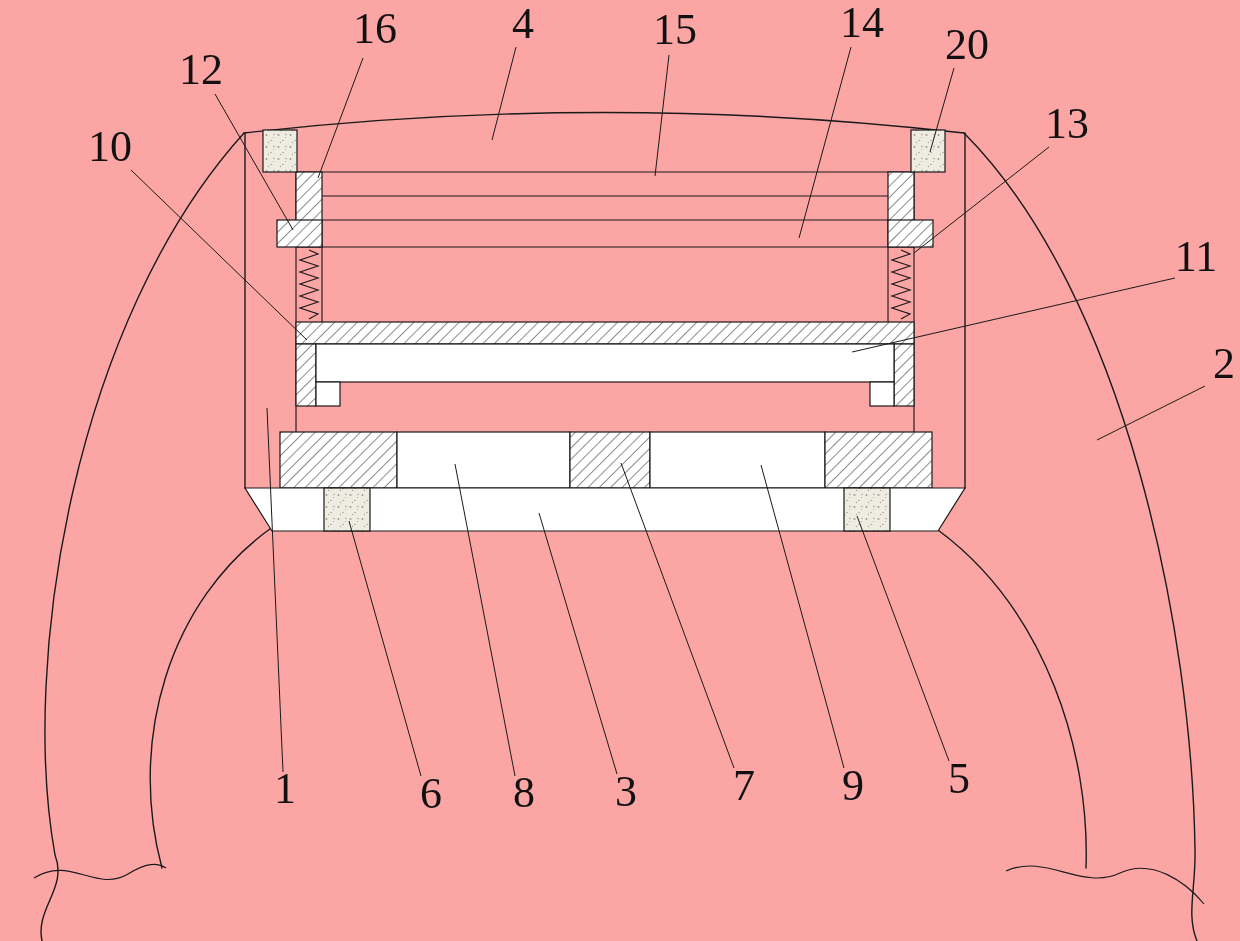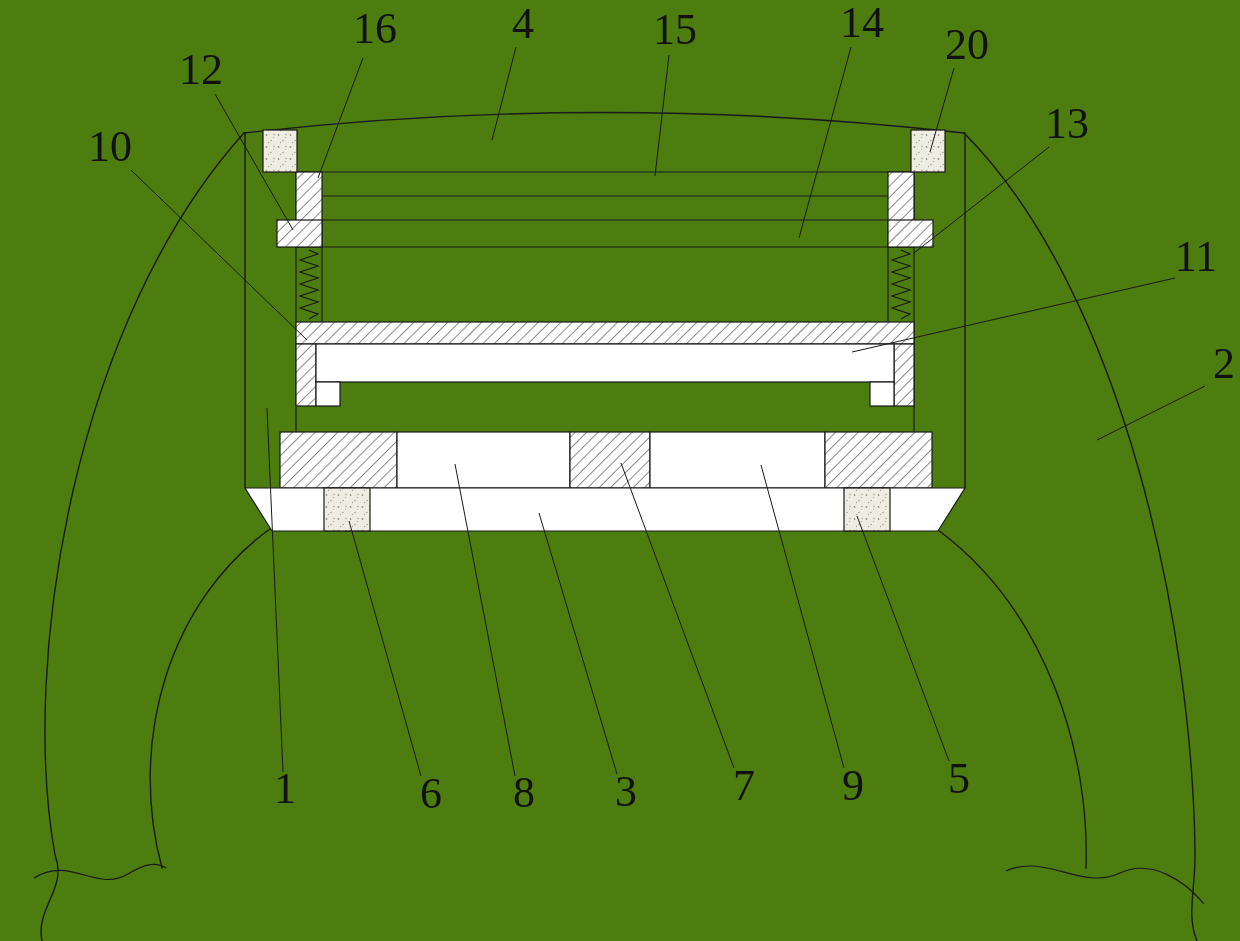--- a/index.html
+++ b/index.html
@@ -4,21 +4,21 @@
 <style>
   html, body {
     margin: 0;
     padding: 0;
     background: #ffffff;
   }
   .figure-wrap {
     position: relative;
     width: 1240px;
     height: 941px;
-    background: #4d7c0f;
+    background: #fca5a5;
     overflow: hidden;
   }
   svg { display: block; }
   .ink   { stroke: #1a1a1a; fill: none; stroke-width: 1.4; stroke-linecap: round; }
   .thin  { stroke: #1a1a1a; fill: none; stroke-width: 1.15; }
   .part  { stroke: #1a1a1a; stroke-width: 1.2; }
   .white { fill: #ffffff; }
   .leader { stroke: #1a1a1a; stroke-width: 1; fill: none; }
   .callout {
     font-family: "Liberation Serif", "DejaVu Serif", serif;

